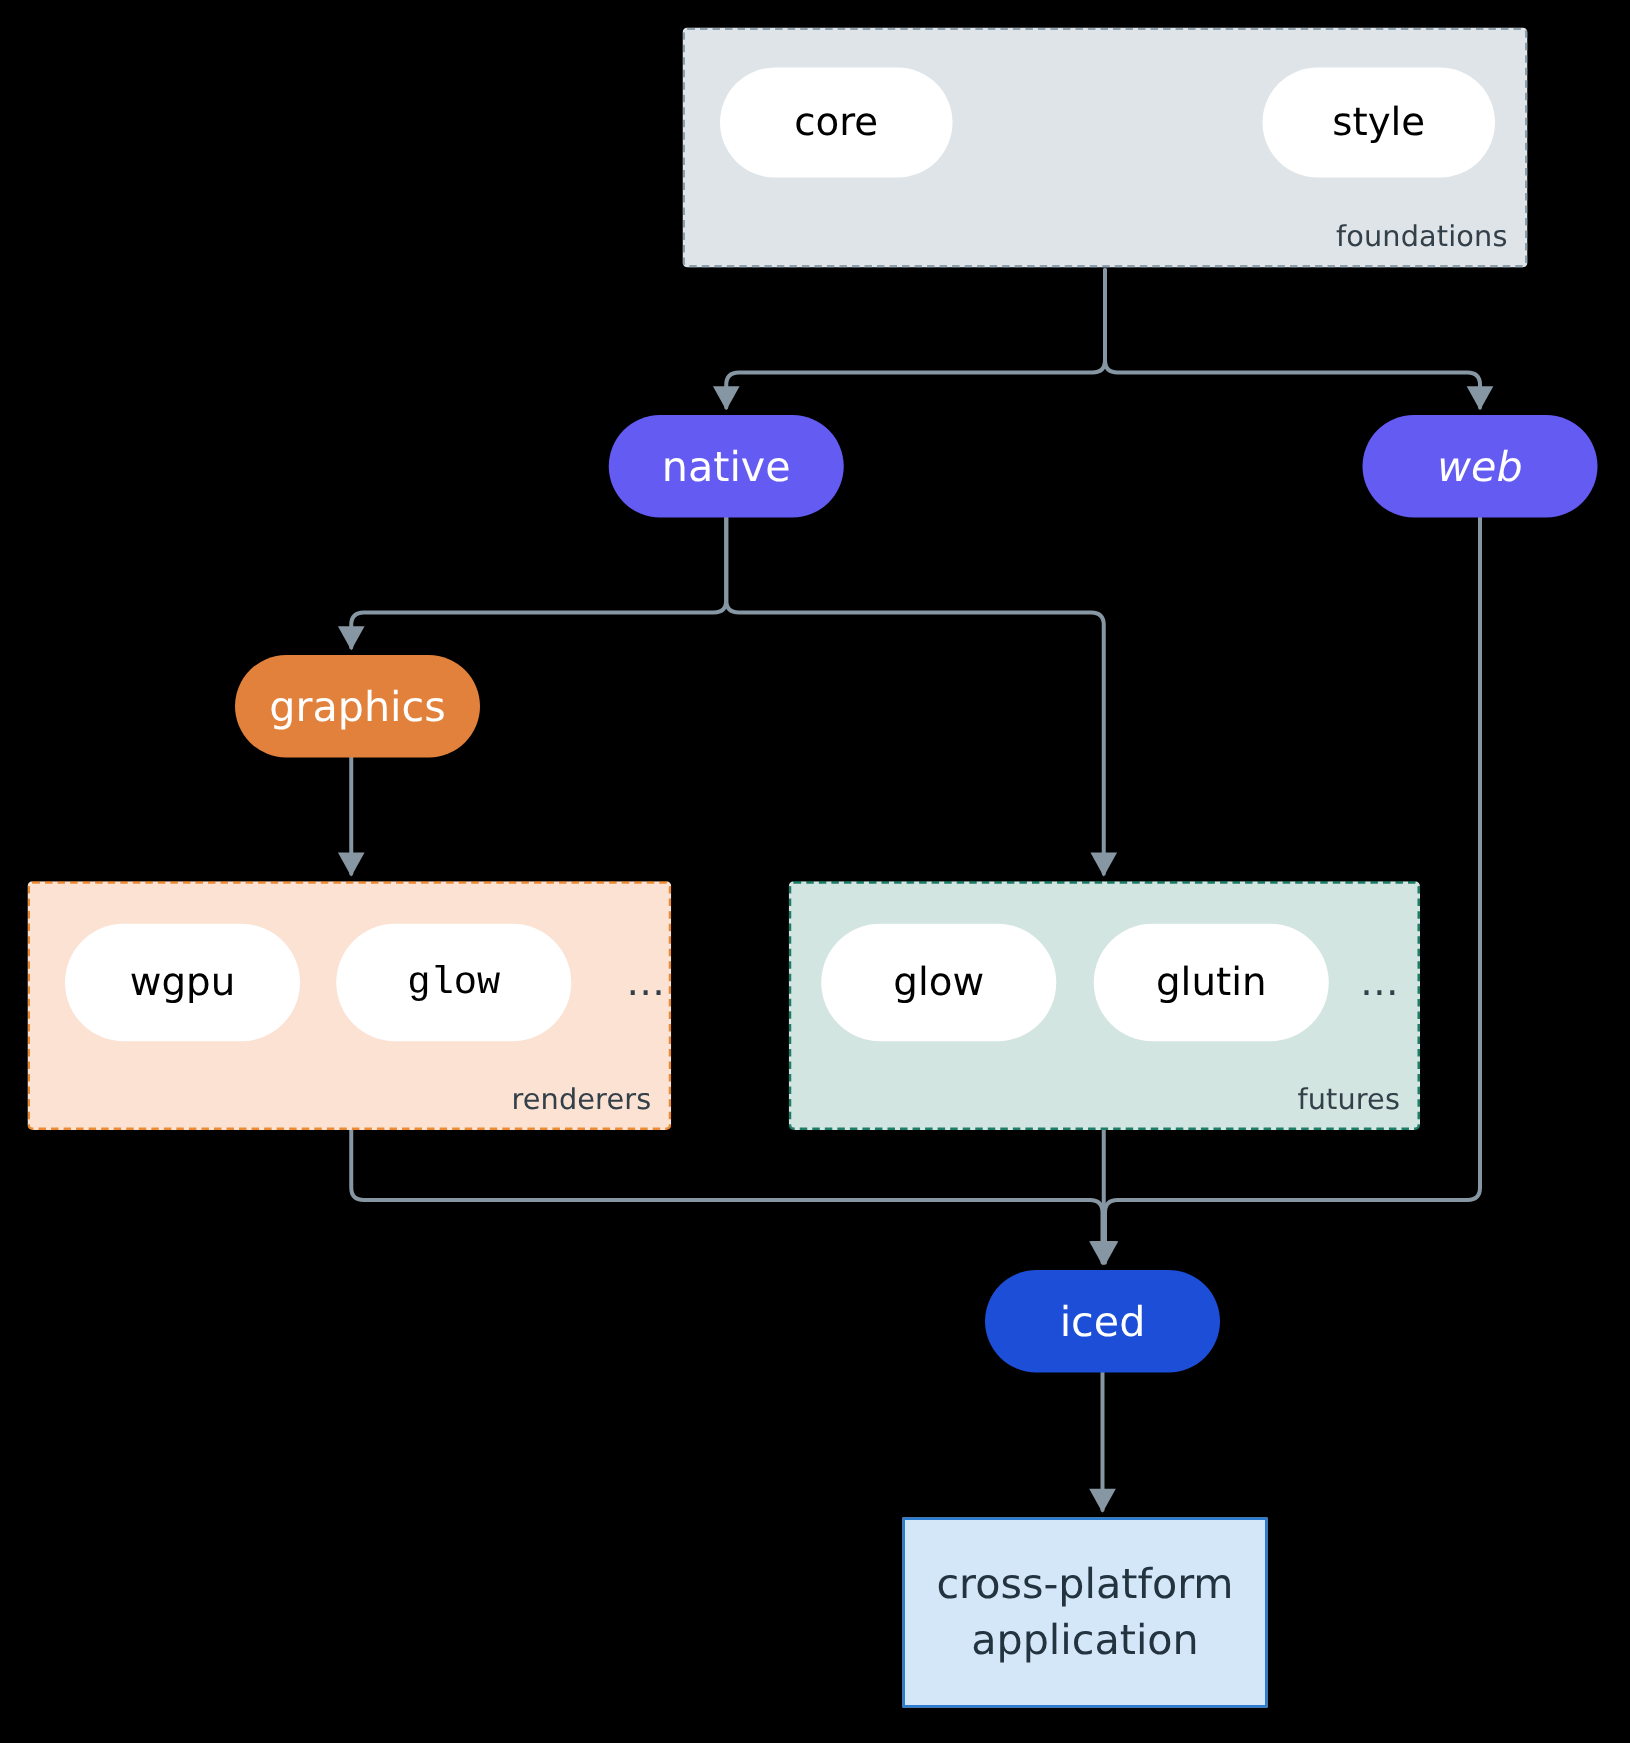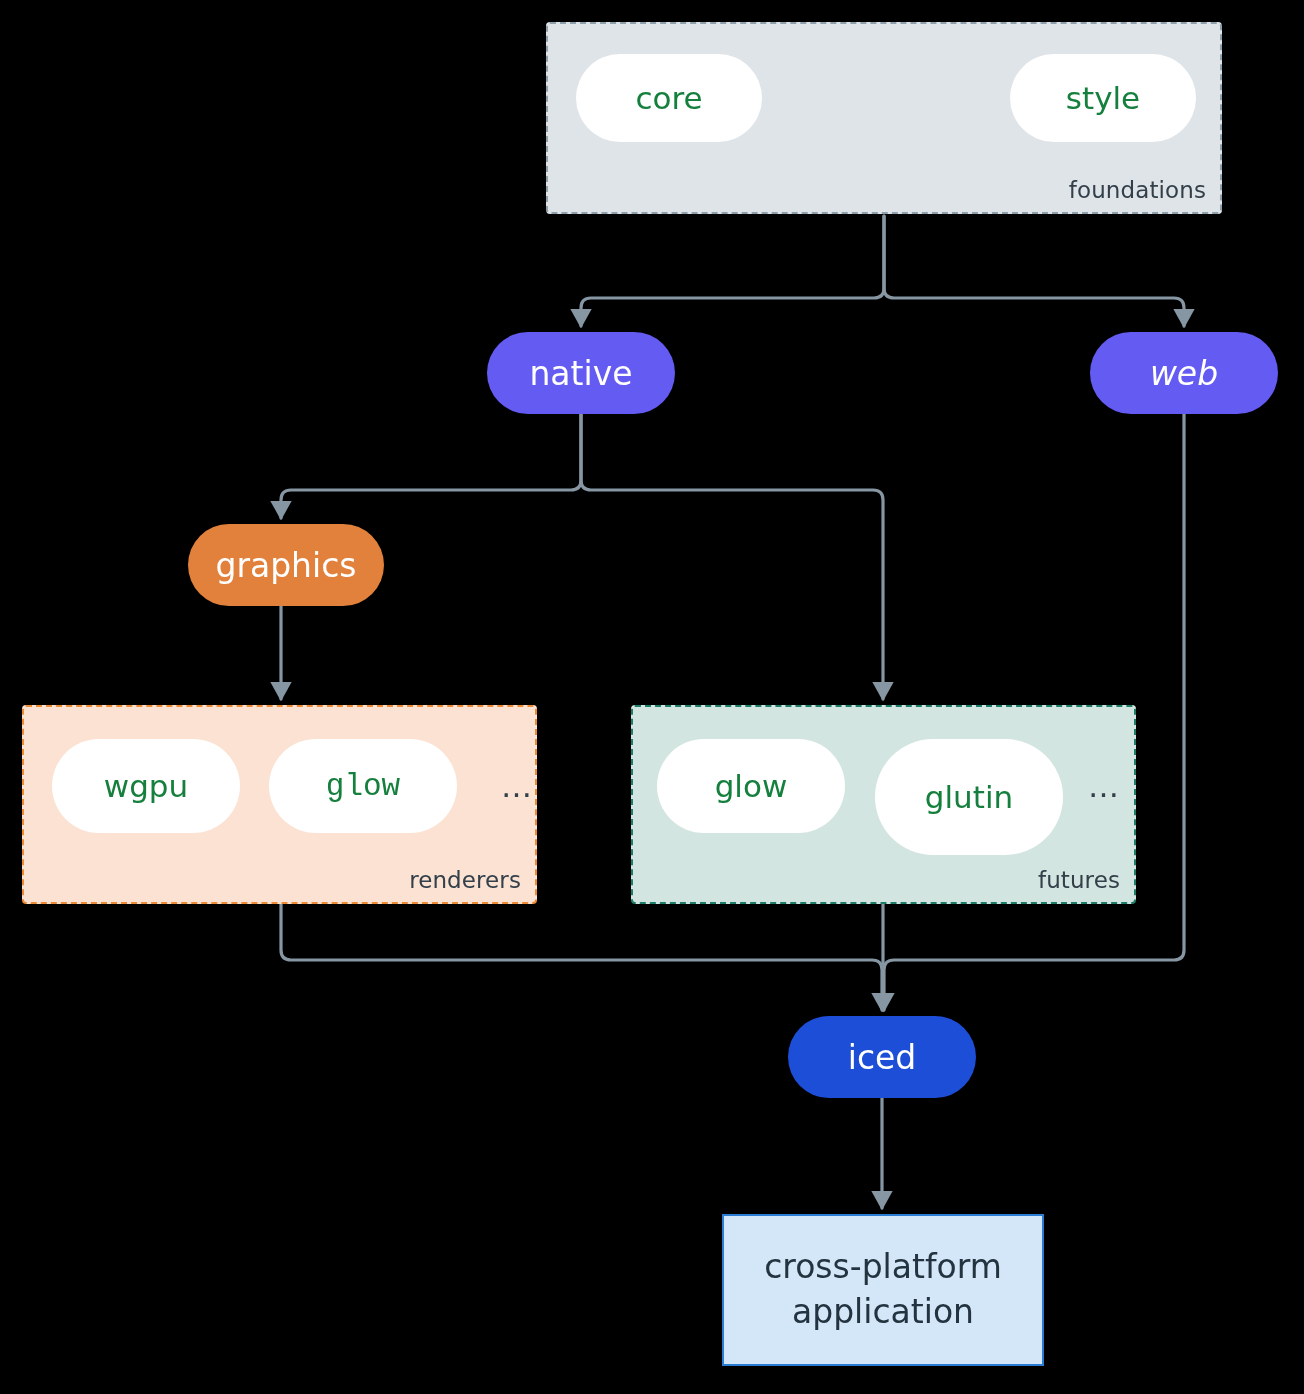--- a/index.html
+++ b/index.html
@@ -64,21 +64,21 @@
   }
 
   
   .pill {
     position: absolute;
     display: flex;
     align-items: center;
     justify-content: center;
     background: #ffffff;
     border-radius: 999px;
-    color: #15803d;
+    color: #000000;
     font-size: 31px;
     white-space: nowrap;
   }
   .ellipsis {
     position: absolute;
     color: #33404a;
     font-size: 31px;
     line-height: 1;
   }
 
@@ -87,21 +87,21 @@
   #pill-futures { left: 240px; top: 30px; width: 196px; height: 88px; }
   #pill-style   { left: 462px; top: 30px; width: 186px; height: 88px; }
 
   
   #pill-wgpu { left: 28px;  top: 32px; width: 188px; height: 94px; }
   #pill-glow { left: 245px; top: 32px; width: 188px; height: 94px; font-family: Liberation Mono, monospace; }
   #ell-renderers { left: 477px; top: 64px; }
 
   
   #pill-winit  { left: 24px;  top: 32px; width: 188px; height: 94px; }
-  #pill-glutin { left: 242px; top: 32px; width: 188px; height: 116px; }
+  #pill-glutin { left: 242px; top: 32px; width: 188px; height: 94px; }
   #ell-shells  { left: 455px; top: 64px; }
 
   
   .stadium {
     position: absolute;
     display: flex;
     align-items: center;
     justify-content: center;
     border-radius: 999px;
     color: #ffffff;
@@ -110,21 +110,21 @@
   }
   #node-native   { left: 487px;  top: 332px;  width: 188px; height: 82px; background: #635bf2; }
   #node-web      { left: 1090px; top: 332px;  width: 188px; height: 82px; background: #635bf2; font-style: italic; }
   #node-graphics { left: 188px;  top: 524px;  width: 196px; height: 82px; background: #e2813c; }
   #node-iced     { left: 788px;  top: 1016px; width: 188px; height: 82px; background: #1d4ed8; }
 
   
   #node-app {
     position: absolute;
     left: 722px;  top: 1214px;
-    width: 322px; height: 152px;
+    width: 292px; height: 152px;
     box-sizing: border-box;
     background: #d4e7f8;
     border: 2px solid #2b7cd3;
     display: flex;
     flex-direction: column;
     align-items: center;
     justify-content: center;
     color: #23333f;
     font-size: 33px;
     line-height: 1.35;

